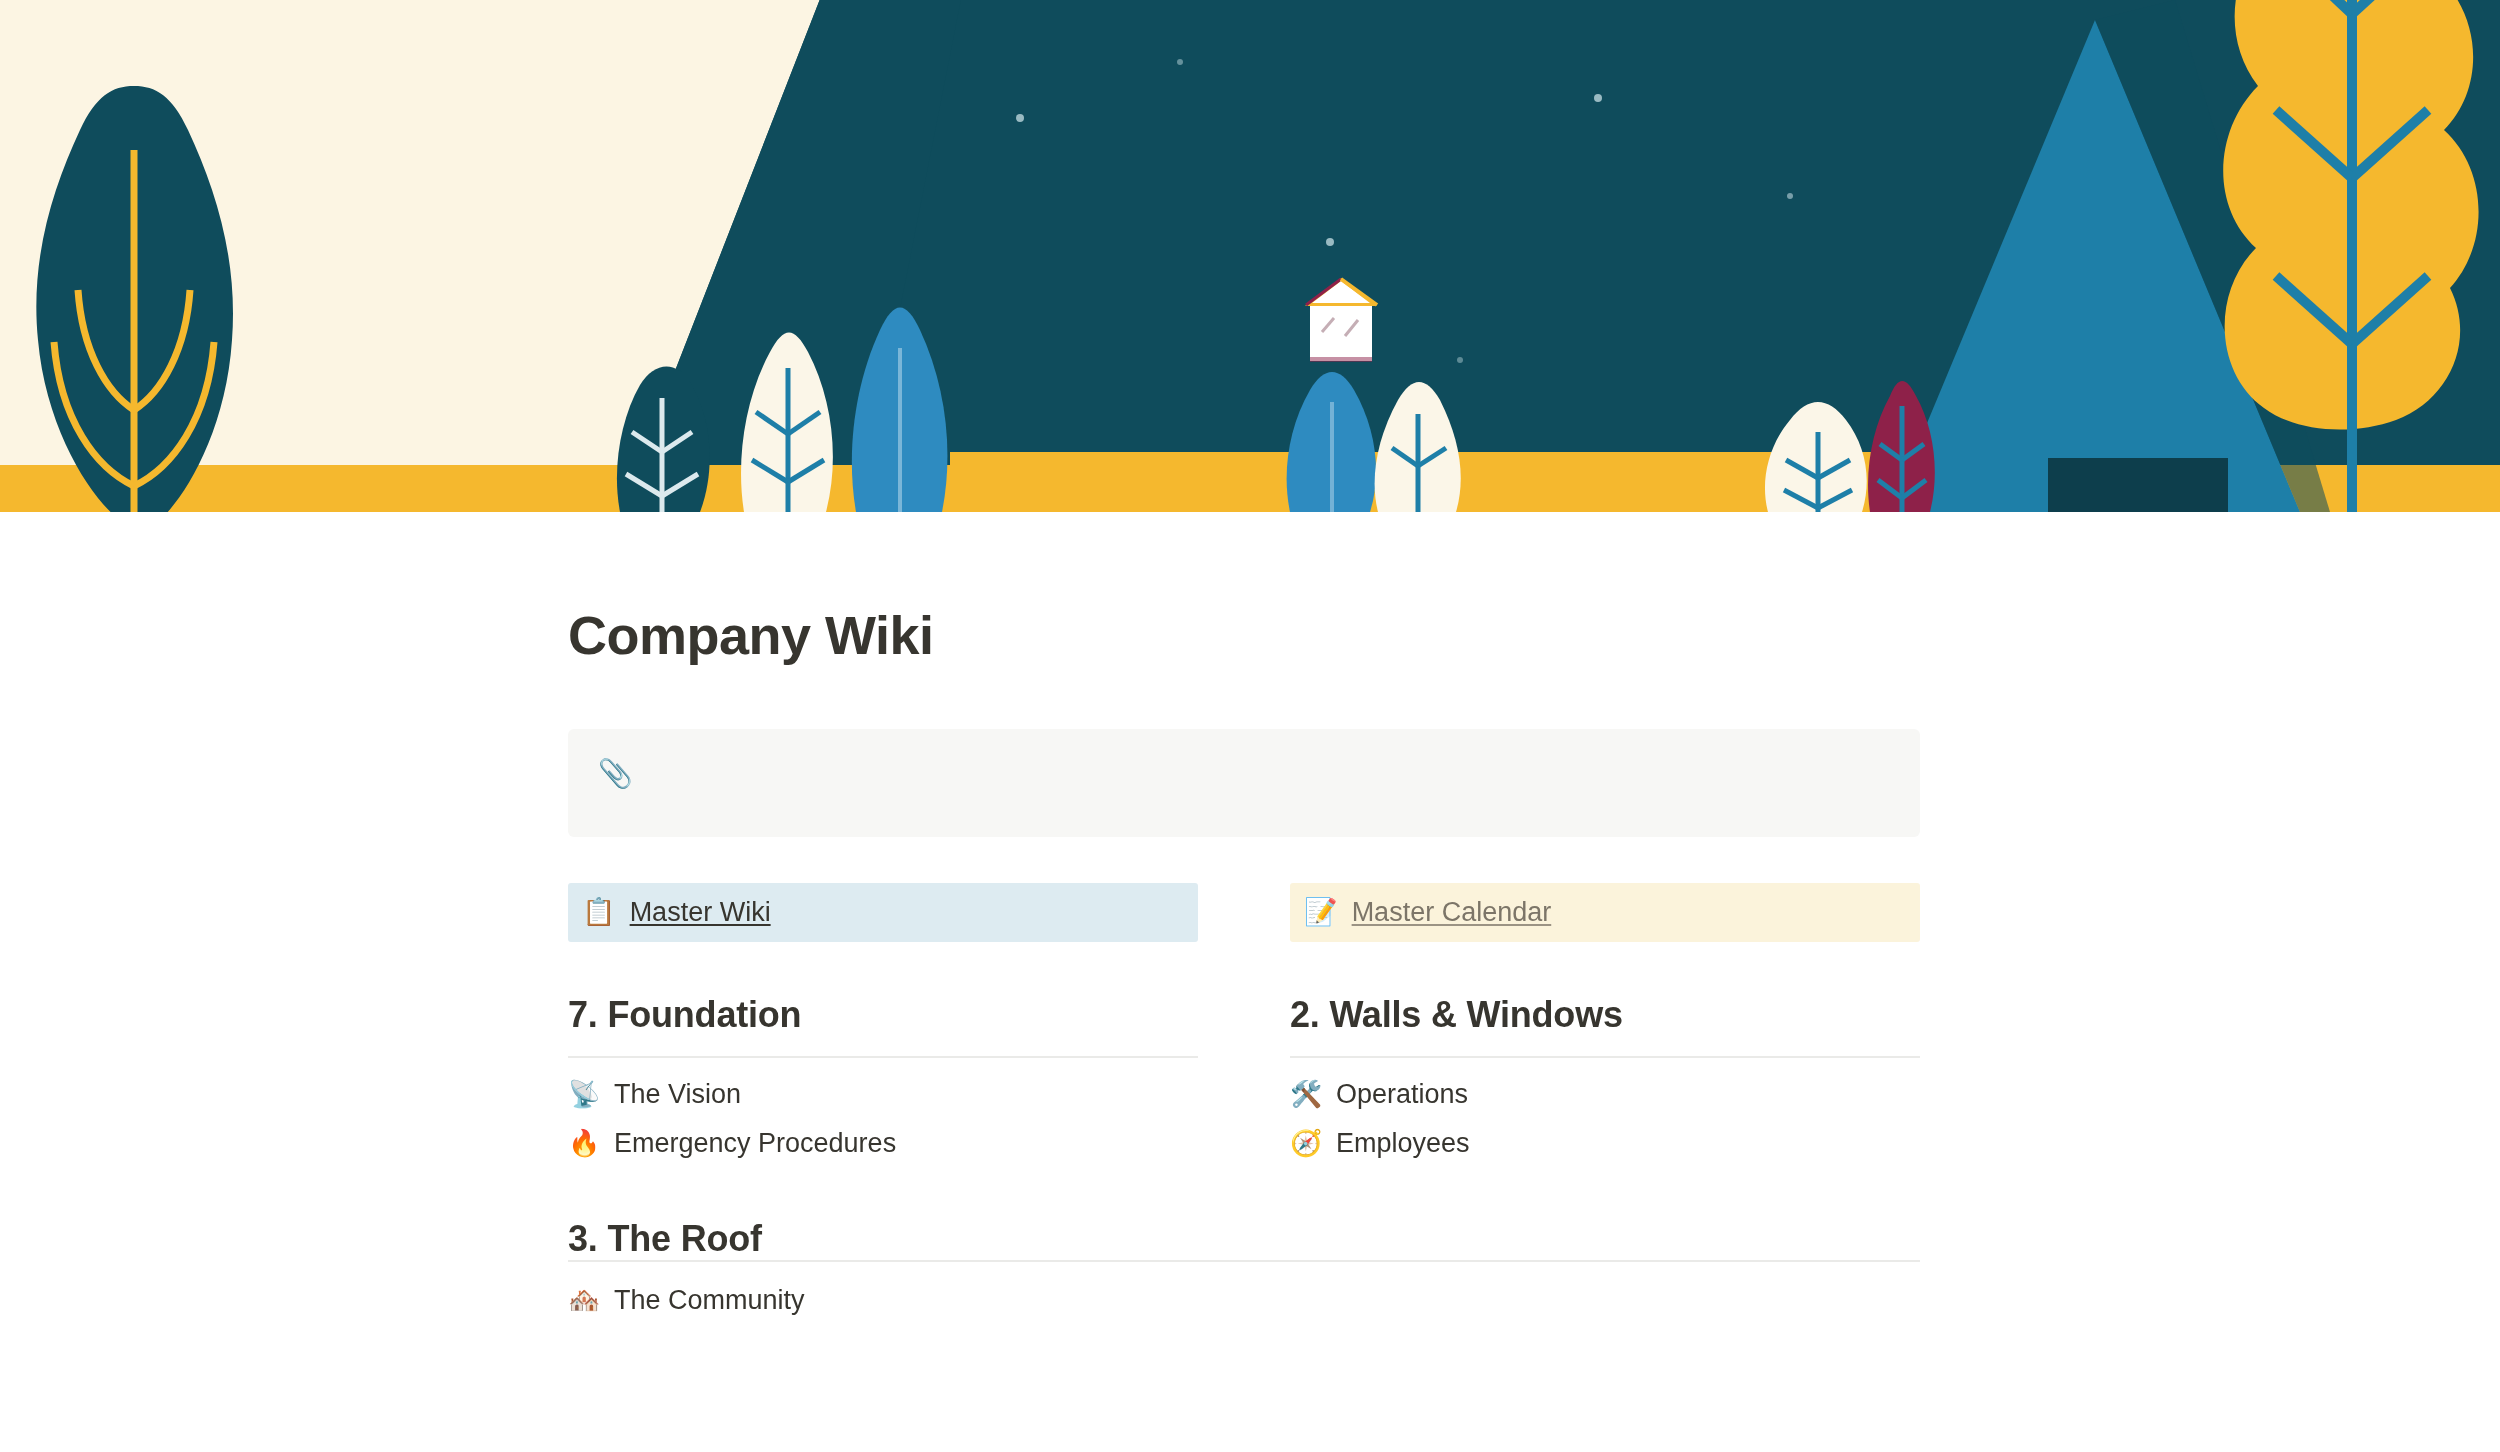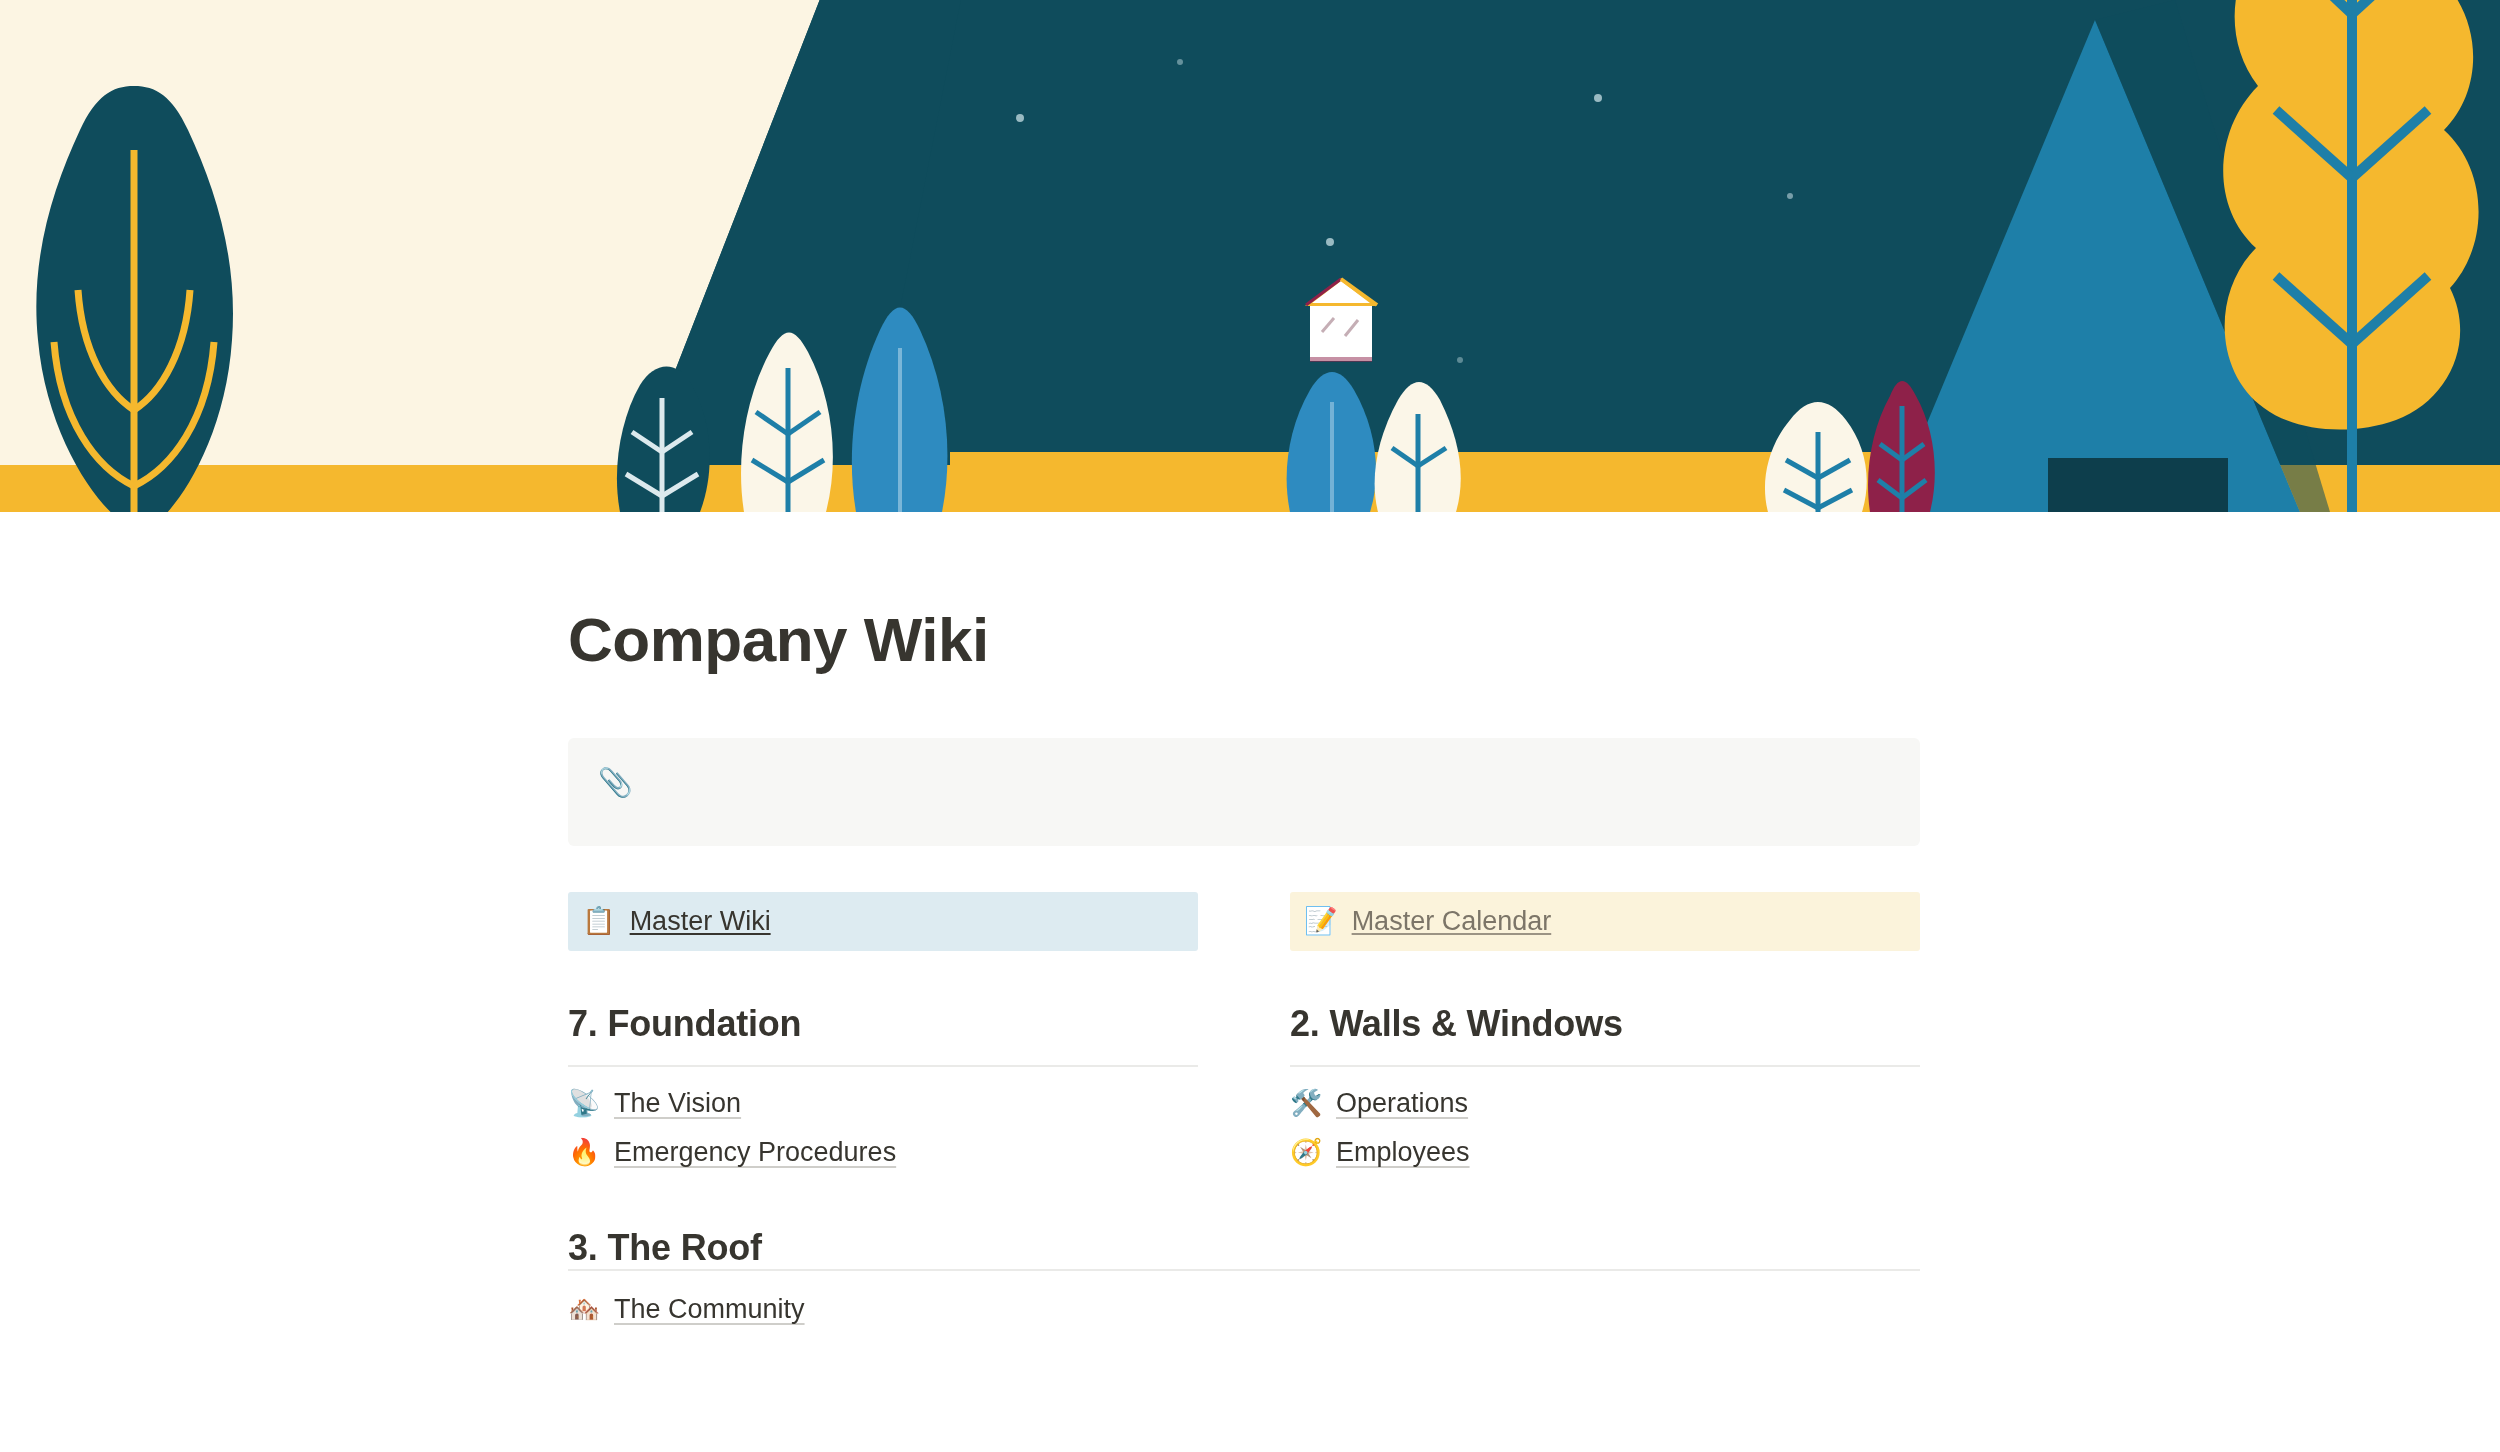--- a/index.html
+++ b/index.html
@@ -20,21 +20,21 @@
   }
   .hero svg { display:block; width:2500px; height:512px; }
 
   
   .content {
     position:absolute; left:568px; top:512px;
     width:1352px;
   }
 
   .page-title {
-    font-size:62px;
+    font-size:54px;
     font-weight:bold;
     color:#37352F;
     letter-spacing:-0.5px;
     margin-top:94px;
     line-height:1.1;
   }
 
   .callout {
     margin-top:64px;
     background:#F7F7F5;
@@ -90,21 +90,20 @@
   .pagelink {
     display:flex;
     align-items:center;
     gap:16px;
     padding:9px 0;
     font-size:27px;
   }
   .pagelink .emoji { font-size:26px; flex:0 0 auto; width:30px; text-align:center; }
   .pagelink .lbl {
     color:#37352F;
-    text-decoration:underline;
     text-decoration-color:#CFCECA;
     text-underline-offset:5px;
     text-decoration-thickness:2px;
   }
 
   .roof-wrap { margin-top:50px; width:1352px; }
   .roof-head {
     font-size:36px;
     font-weight:bold;
     color:#37352F;

